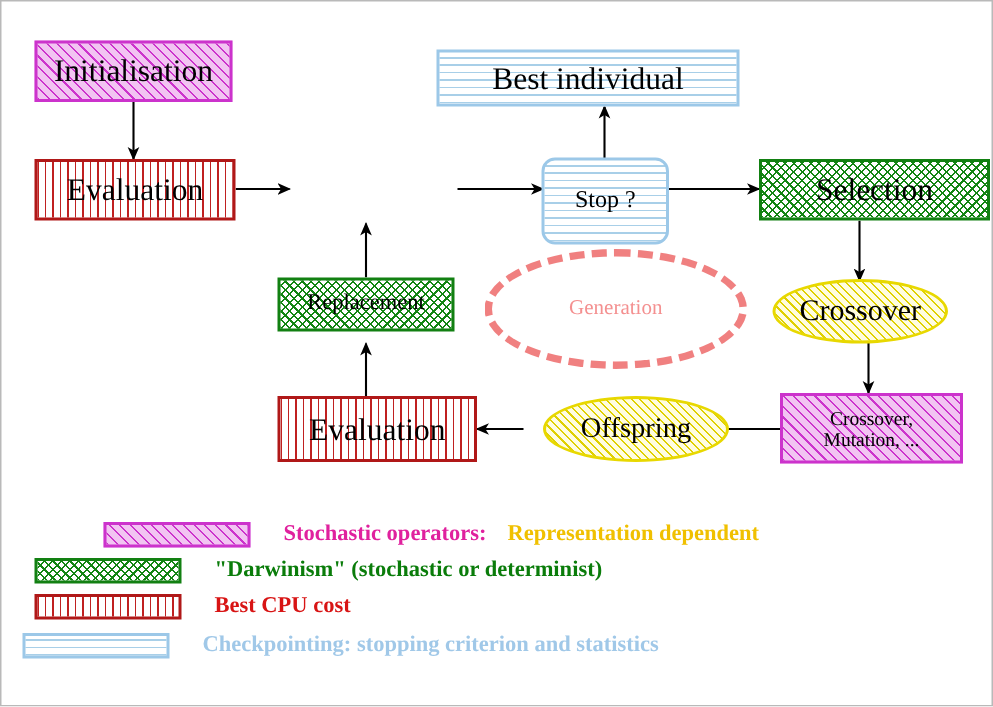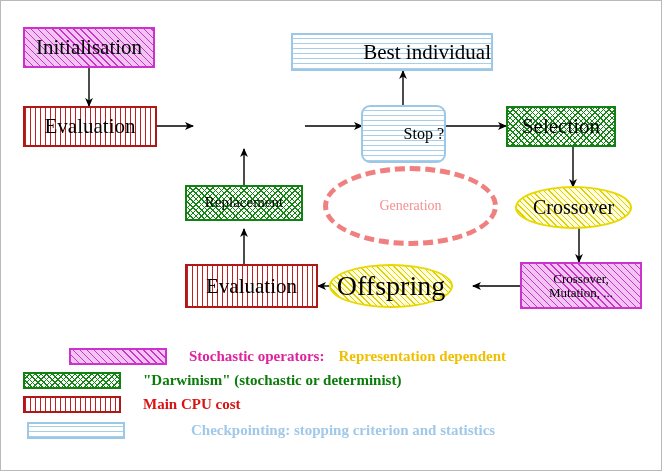--- a/index.html
+++ b/index.html
@@ -43,21 +43,20 @@
     background-color:#ffffff;
     background-image:
       repeating-linear-gradient(45deg,#138513 0px,#138513 1px,rgba(255,255,255,0) 1px,rgba(255,255,255,0) 4px),
       repeating-linear-gradient(-45deg,#138513 0px,#138513 1px,rgba(255,255,255,0) 1px,rgba(255,255,255,0) 4px);
   }
   .blue-box{
     border:2px solid #9cc8e8;
     background-color:#ffffff;
     background-image:repeating-linear-gradient(0deg,
         #a8cfe8 0px,#a8cfe8 1px,rgba(255,255,255,0) 1px,rgba(255,255,255,0) 5px);
-    justify-content:flex-end;
   }
   .blue-box.rounded{border-radius:9px;}
 
   .yellow-ellipse{
     border:2px solid #e8d800;
     border-radius:50%;
     background-color:#fffde0;
     background-image:repeating-linear-gradient(45deg,
         #e0d000 0px,#e0d000 1px,rgba(255,255,255,0) 1px,rgba(255,255,255,0) 4px);
   }
@@ -134,42 +133,42 @@
 
 
   <div class="node blue-box" style="left:290px;top:32px;width:202px;height:38px;font-size:21px;">
     <span>Best individual</span>
   </div>
 
   <div class="node blue-box rounded" style="left:360px;top:104px;width:85px;height:58px;font-size:16px;">
     <span>Stop ?</span>
   </div>
 
-  <div class="node green-box" style="left:505px;top:105px;width:110px;height:41px;font-size:21px;">
+  <div class="node green-box" style="left:505px;top:105px;width:154px;height:41px;font-size:21px;">
     <span>Selection</span>
   </div>
 
   <div class="node yellow-ellipse" style="left:514px;top:185px;width:117px;height:43px;font-size:20px;">
     <span>Crossover</span>
   </div>
 
   <div class="node green-box" style="left:184px;top:184px;width:118px;height:36px;font-size:15px;">
     <span>Replacement</span>
   </div>
 
   <div class="node dashed-ellipse" style="left:322px;top:165px;width:175px;height:80px;font-size:14px;">
     <span>Generation</span>
   </div>
 
   <div class="node magenta-box" style="left:519px;top:261px;width:122px;height:47px;font-size:13px;flex-direction:column;justify-content:center;">
     <span>Crossover,</span>
     <span>Mutation, ...</span>
   </div>
 
-  <div class="node yellow-ellipse" style="left:328px;top:263px;width:124px;height:44px;font-size:28px;align-items:center;">
+  <div class="node yellow-ellipse" style="left:361px;top:263px;width:124px;height:44px;font-size:19px;align-items:center;">
     <span>Offspring</span>
   </div>
 
   <div class="node red-box" style="left:184px;top:263px;width:133px;height:44px;font-size:21px;">
     <span>Evaluation</span>
   </div>
 
   <div id="legend">
 
     <div class="legend-row" style="left:22px;top:4px;padding-left:46px;">
@@ -179,23 +178,23 @@
       </div>
     </div>
 
     <div class="legend-row" style="left:22px;top:28px;">
       <div class="swatch green-box"></div>
       <div class="legend-text lt-green">"Darwinism" (stochastic or determinist)</div>
     </div>
 
     <div class="legend-row" style="left:22px;top:52px;">
       <div class="swatch red-box"></div>
-      <div class="legend-text lt-red">Main CPU cost</div>
-    </div>
-
-    <div class="legend-row" style="left:26px;top:78px;gap:44px;">
+      <div class="legend-text lt-red">Best CPU cost</div>
+    </div>
+
+    <div class="legend-row" style="left:14px;top:78px;">
       <div class="swatch blue-box"></div>
       <div class="legend-text lt-blue">Checkpointing: stopping criterion and statistics</div>
     </div>
 
   </div>
 
 </div>
 
 </body></html>

